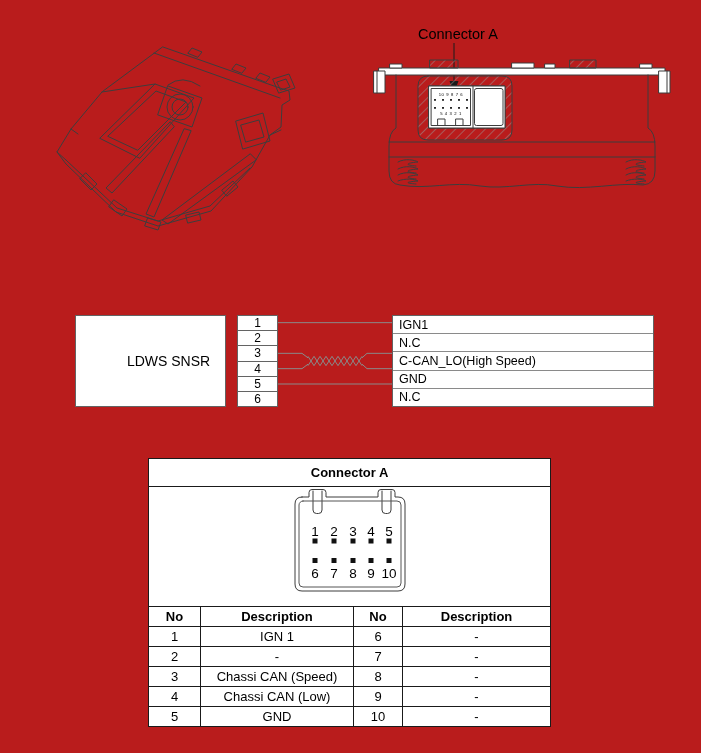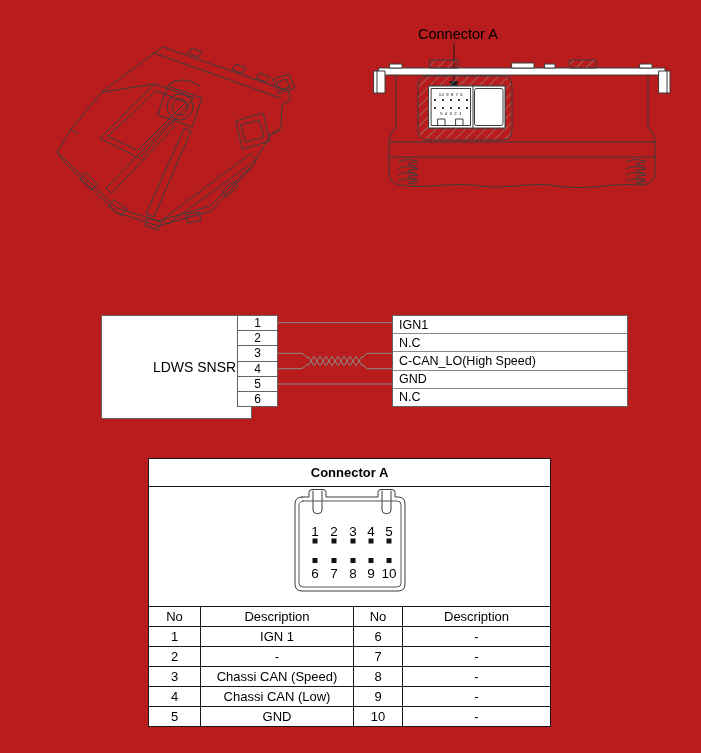--- a/index.html
+++ b/index.html
@@ -6,36 +6,36 @@
   #canvas{
     position:relative;width:701px;height:753px;background:#b91c1c;
     font-family:"Liberation Sans","DejaVu Sans",sans-serif;color:#000;
     overflow:hidden;
   }
   svg{display:block;}
   .lineart{stroke:#3d3d3d;fill:none;stroke-width:1;stroke-linejoin:round;stroke-linecap:round;}
 
   
   .wd-box{position:absolute;box-sizing:border-box;border:1px solid #636363;background:#fff;}
-  #wd-device{left:101px;top:315px;width:151px;height:104px;display:flex;align-items:center;justify-content:center;font-size:14px;padding-left:36px;}
+  #wd-device{left:75px;top:315px;width:151px;height:92px;display:flex;align-items:center;justify-content:center;font-size:14px;padding-left:36px;}
   #wd-pincol{left:237px;top:315px;width:41px;height:92px;display:flex;flex-direction:column;}
   .pin-cell{flex:1;display:flex;align-items:center;justify-content:center;font-size:12px;border-bottom:1px solid #636363;}
   .pin-cell:last-child{border-bottom:none;}
   #wd-wires{position:absolute;left:278px;top:315px;}
   #wd-wires path,#wd-wires line{stroke:#8a8a8a;fill:none;stroke-width:1;}
-  #wd-signals{left:392px;top:315px;width:236px;height:92px;display:flex;flex-direction:column;}
+  #wd-signals{left:392px;top:315px;width:262px;height:92px;display:flex;flex-direction:column;}
   .signal-row{flex:1;display:flex;align-items:center;padding-left:6px;font-size:12.5px;border-bottom:1px solid #8a8a8a;}
   .signal-row:last-child{border-bottom:none;}
 
   
   #conn-table{position:absolute;left:148px;top:458px;border-collapse:collapse;table-layout:fixed;width:402px;}
   #conn-table td,#conn-table th{border:1px solid #1a1a1a;font-size:13px;text-align:center;padding:0;background:#fff;}
   #conn-table .t-title{height:27px;font-weight:bold;}
   #conn-table .t-diagram{height:119px;}
-  #conn-table th{height:19px;font-weight:normal;}
+  #conn-table th{height:19px;font-weight:bold;}
   #conn-table .t-data td{height:19px;font-weight:normal;}
   .face-num{font-size:13.5px;fill:#000;}
   .pin-square{fill:#111;}
 </style>
 </head>
 <body>
 
 <div id="canvas">
 
   <svg style="position:absolute;left:42px;top:22px;" width="300" height="245" viewBox="0 0 300 245">

